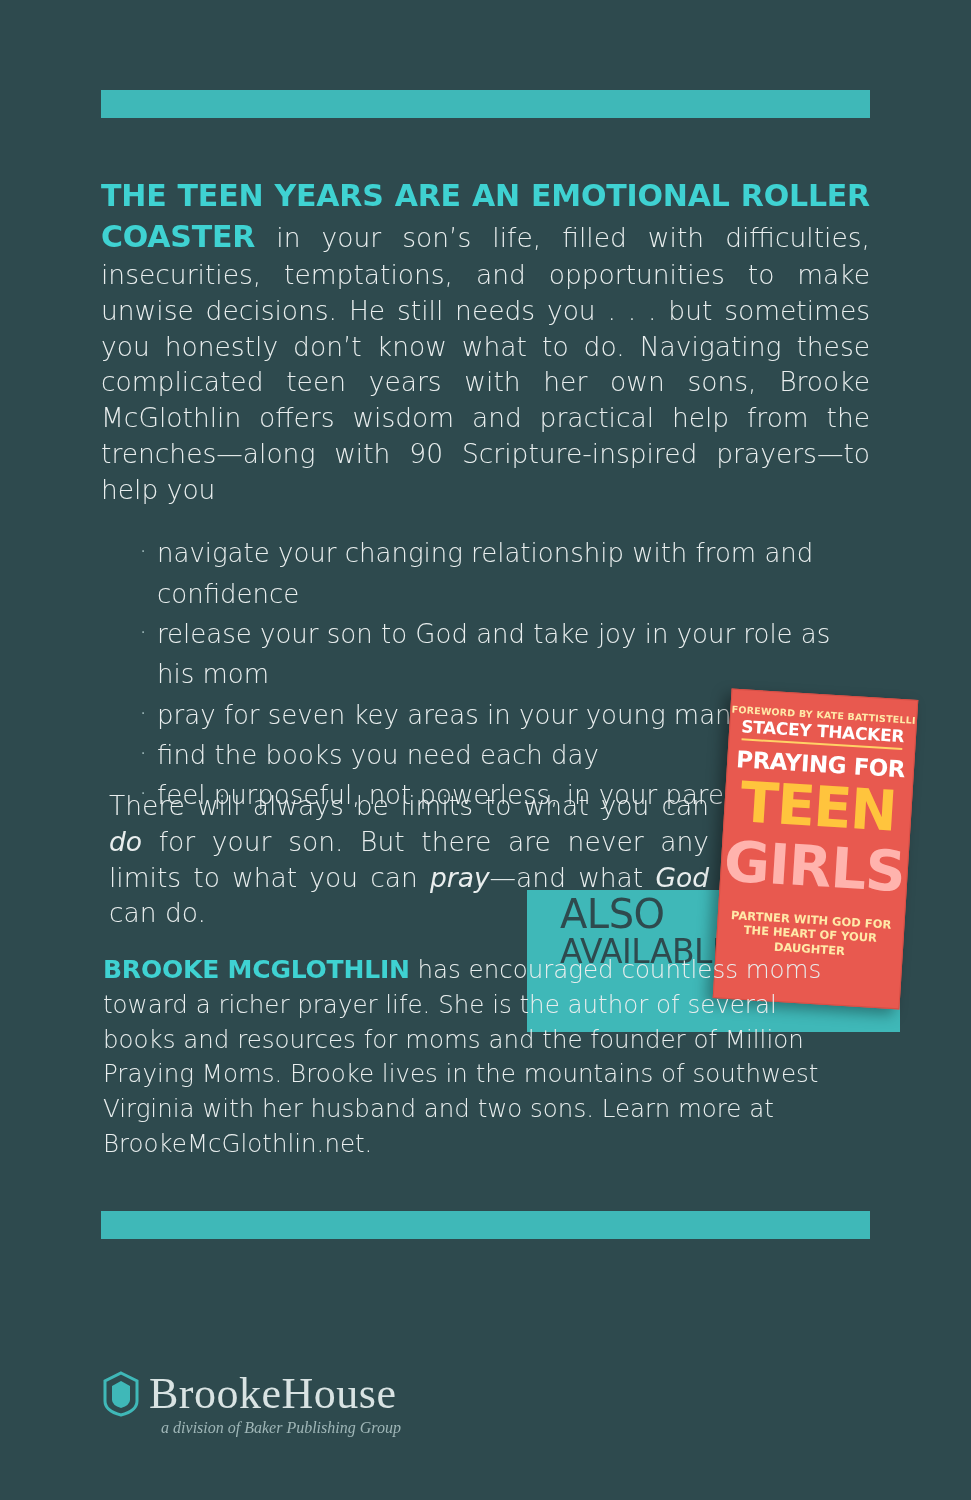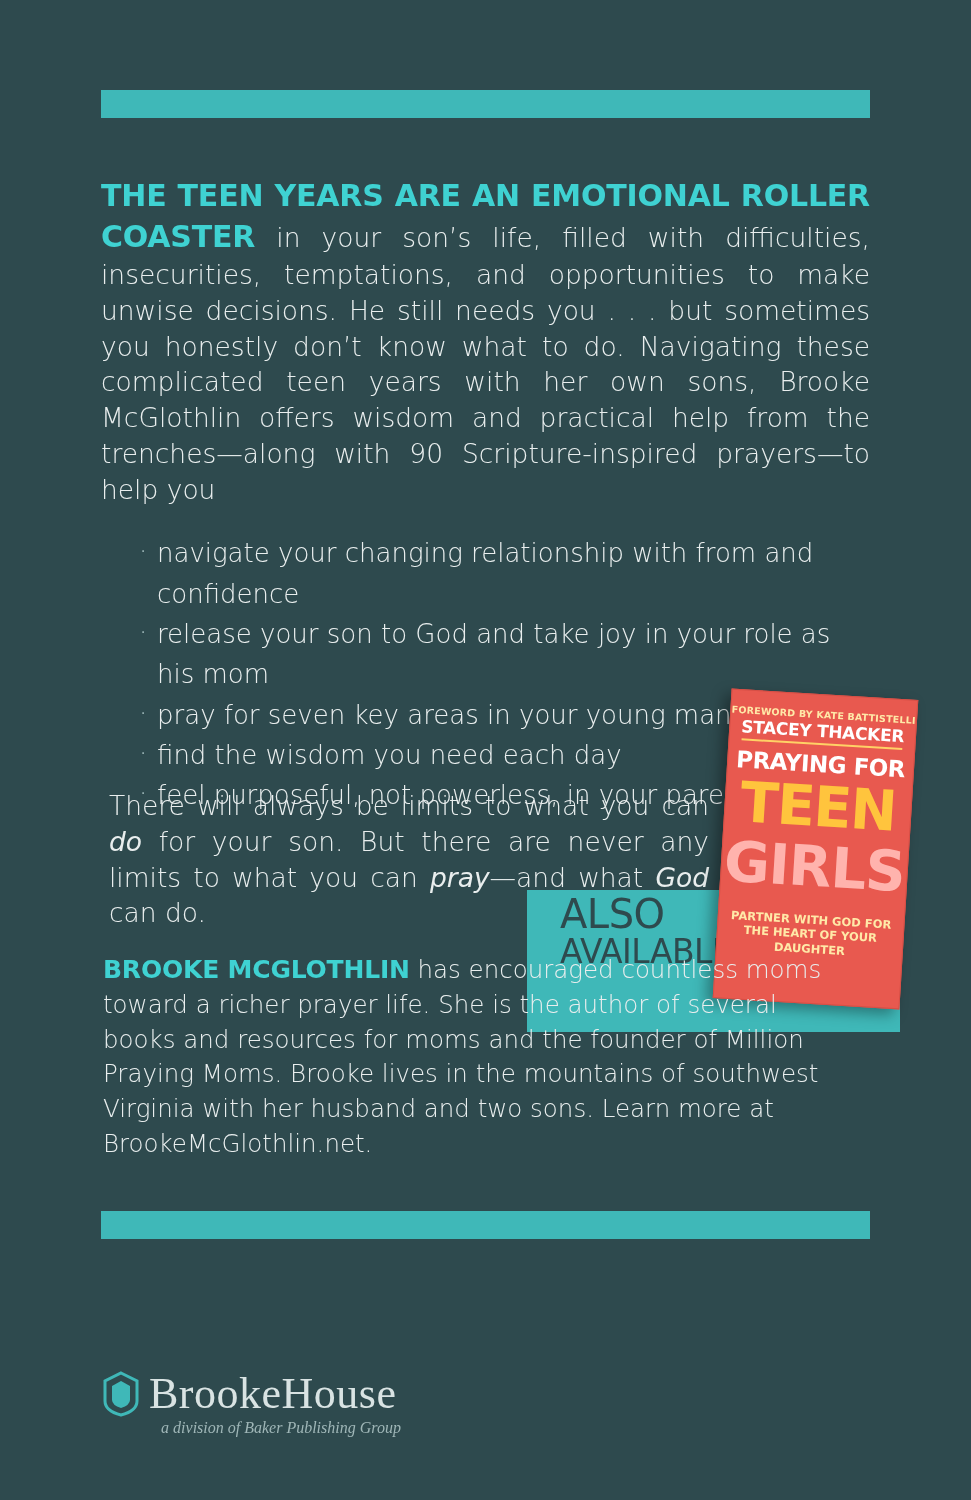--- a/index.html
+++ b/index.html
@@ -269,21 +269,21 @@
   <div class="copy">
     <p class="para-1">
       <span class="headline">THE TEEN YEARS ARE AN EMOTIONAL ROLLER COASTER</span>
       <span class="body-text">in your son’s life, filled with difficulties, insecurities, temptations, and opportunities to make unwise decisions. He still needs you . . . but sometimes you honestly don’t know what to do. Navigating these complicated teen years with her own sons, Brooke McGlothlin offers wisdom and practical help from the trenches—along with 90 Scripture-inspired prayers—to help you</span>
     </p>
 
     <ul class="bullets">
       <li>navigate your changing relationship with from and confidence</li>
       <li>release your son to God and take joy in your role as his mom</li>
       <li>pray for seven key areas in your young man’s life</li>
-      <li>find the wisdom you need each day</li>
+      <li>find the books you need each day</li>
       <li>feel purposeful, not powerless, in your parenting</li>
     </ul>
   </div>
 
   <p class="para-2">
     There will always be limits to what you can <em>do</em> for your son. But there are never any limits to what you can <em>pray</em>—and what <em>God</em> can do.
   </p>
 
   <div class="also-panel"></div>
 

